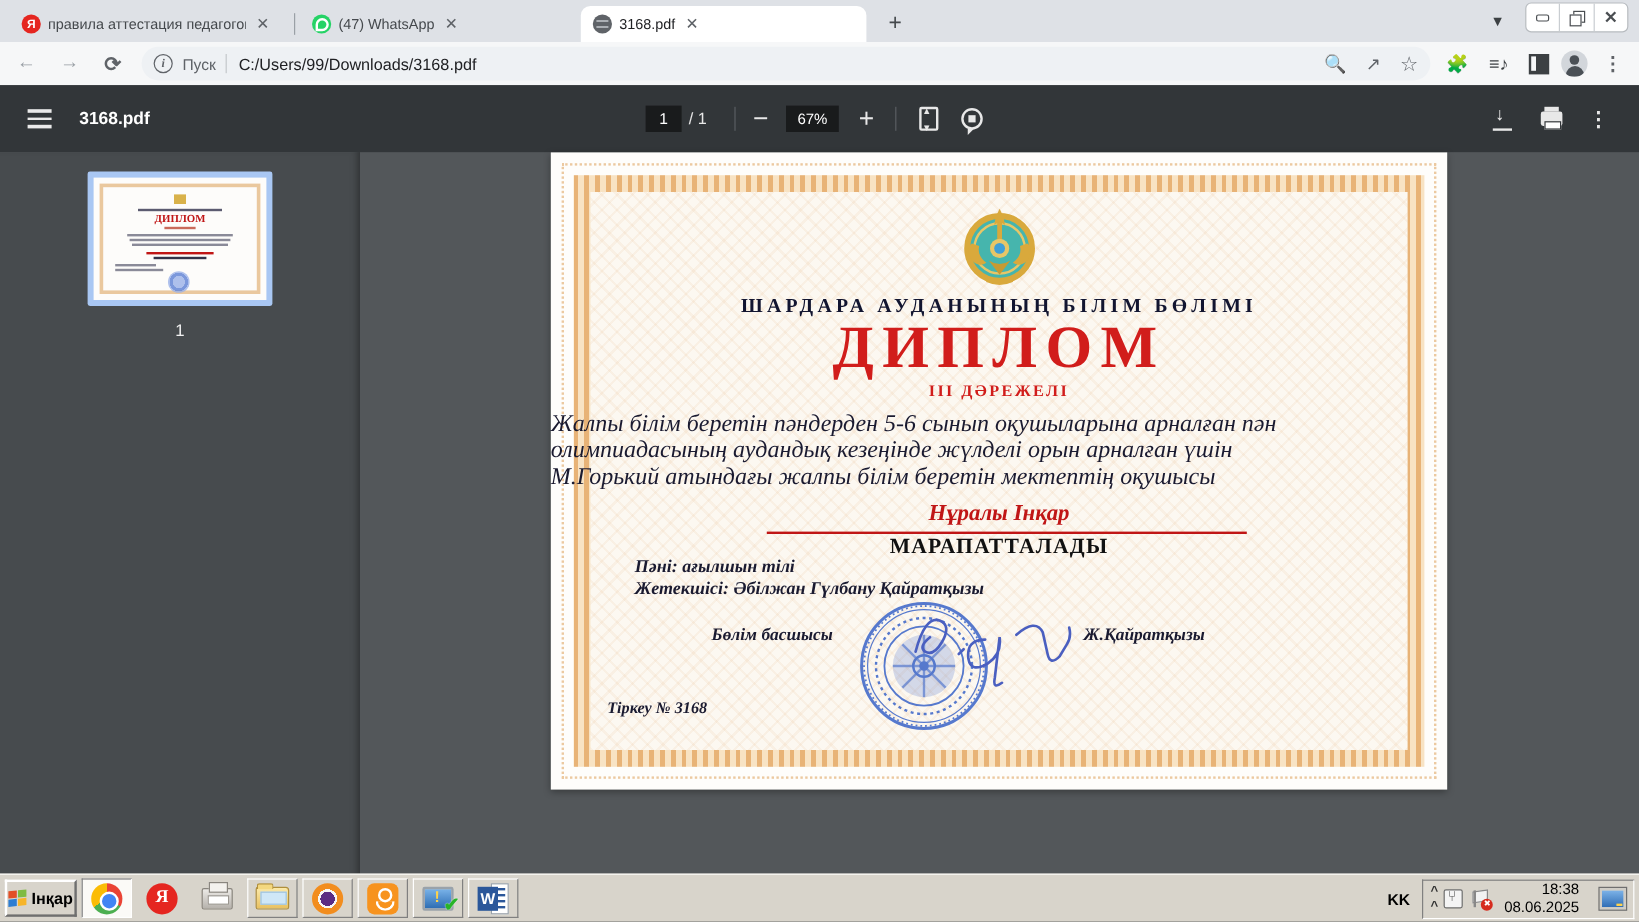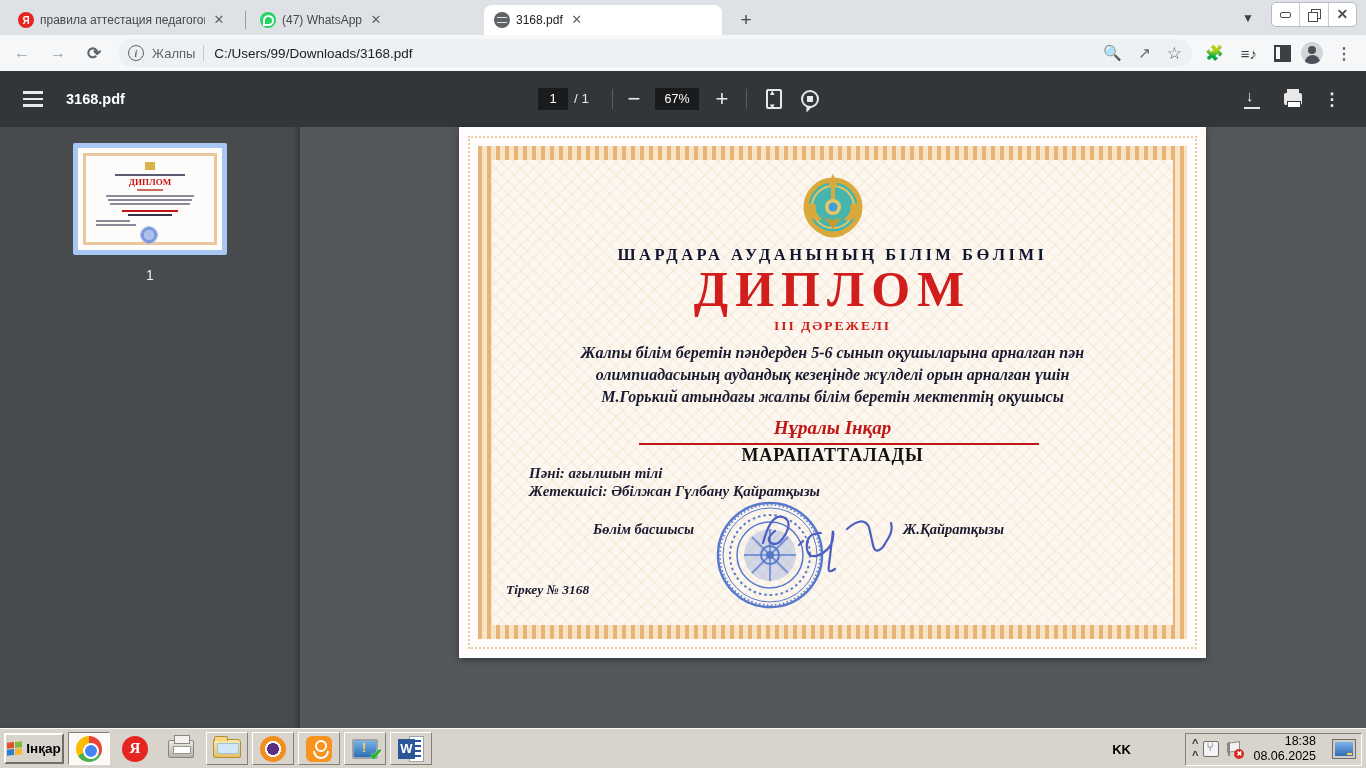--- a/index.html
+++ b/index.html
@@ -88,21 +88,21 @@
       repeating-linear-gradient(90deg,#e8b377 0 4px,#f8e3c4 4px 9px); }
   .inner-area { position:absolute; inset:33px; background:#fcf8f1;
       background-image:
         repeating-linear-gradient(45deg, rgba(226,169,111,.10) 0 2px, transparent 2px 9px),
         repeating-linear-gradient(-45deg, rgba(226,169,111,.10) 0 2px, transparent 2px 9px); }
   .cert { position:absolute; inset:0; font-family:"Liberation Serif",serif; color:#1a1a30;padding-left:20px; }
   .emblem { position:absolute; left:50%; top:46px; transform:translateX(-50%); }
   .cert-org { position:absolute; left:0; top:118px; width:100%; text-align:center; font-weight:bold; font-size:16.5px; letter-spacing:3.5px; color:#121530; }
   .cert-title { position:absolute; left:0; top:133px; width:100%; text-align:center; font-weight:bold; font-size:50px; letter-spacing:7px; color:#d11d1b; }
   .cert-degree { position:absolute; left:0; top:191px; width:100%; text-align:center; font-weight:bold; font-size:13.5px; letter-spacing:2px; color:#d11d1b; }
-  .cert-body { position:absolute; left:0; top:215px; width:100%; text-align:center; font-weight:bold; font-style:italic; font-size:16px; line-height:22px; }
+  .cert-body { position:absolute; left:0; top:215px; width:100%; font-weight:normal; font-style:italic; font-size:20px; line-height:22px; }
   .cert-name { position:absolute; left:0; top:290px; width:100%; text-align:center; font-weight:bold; font-style:italic; font-size:19px; color:#c01616; }
   .name-line { position:absolute; left:180px; top:316px; width:400px; height:2px; background:#c01616; }
   .cert-award { position:absolute; left:0; top:318px; width:100%; text-align:center; font-weight:bold; font-size:18px; letter-spacing:1px; color:#111; }
   .cert-subject { position:absolute; left:70px; top:338px; font-weight:bold; font-style:italic; font-size:15px; }
   .cert-supervisor { position:absolute; left:70px; top:356px; font-weight:bold; font-style:italic; font-size:15px; }
   .cert-head-label { position:absolute; left:134px; top:394px; font-weight:bold; font-style:italic; font-size:14.5px; }
   .cert-head-name { position:absolute; left:444px; top:394px; font-weight:bold; font-style:italic; font-size:14.5px; }
   .cert-reg { position:absolute; left:47px; top:455px; font-weight:bold; font-style:italic; font-size:13.5px; }
   .cert-place { position:absolute; left:300px; top:461px; width:265px; text-align:center; font-weight:bold; font-style:italic; font-size:14.5px; }
   .stamp { position:absolute; left:255px; top:372px; opacity:.85; }
@@ -129,21 +129,21 @@
   .ok-ic { width:26px; height:26px; border-radius:6px; background:#f7931e; position:relative; }
   .ok-ic::before { content:""; position:absolute; left:9px; top:4px; width:8px; height:8px; border:2px solid #fff; border-radius:50%; }
   .ok-ic::after { content:""; position:absolute; left:7px; top:15px; width:12px; height:6px; border:2px solid #fff; border-top:none; border-radius:0 0 8px 8px; }
   .sec-ic { width:26px; height:20px; background:linear-gradient(#79b2e8,#2d6db3); border:2px solid #9aa2aa; border-radius:2px; position:relative; }
   .sec-ic::before { content:"!"; position:absolute; left:8px; top:-1px; color:#ffd24a; font-weight:bold; font-size:13px; }
   .sec-ic::after { content:"\2714"; position:absolute; right:-7px; bottom:-7px; color:#28b428; font-size:16px; font-weight:bold; text-shadow:0 0 1px #fff; }
   .word-ic { width:26px; height:26px; position:relative; }
   .word-ic .w-doc { position:absolute; right:0; top:0; width:15px; height:26px; background:#fff; border:1px solid #9aa2aa; }
   .word-ic .w-doc i { display:block; height:2px; background:#2b579a; margin:3px 2px 0 2px; }
   .word-ic .w-sq { position:absolute; left:0; top:3px; width:17px; height:20px; background:#2b579a; color:#fff; font-weight:bold; font-size:13px; text-align:center; line-height:20px; }
-  .tray { position:absolute; right:4px; top:3px; height:34px; display:flex; align-items:center;gap:44px; }
+  .tray { position:absolute; right:4px; top:3px; height:34px; display:flex; align-items:center; }
   .lang-ind { font-size:13px; font-weight:bold; color:#000; padding:0 10px; }
   .tray-panel { border:1px solid; border-color:#808080 #fff #fff #808080; height:33px; display:flex; align-items:center; padding:0 6px; gap:7px; }
   .tray-chev { font-size:11px; font-weight:bold; color:#333; letter-spacing:-2px; }
   .plug-ic { width:16px; height:16px; border:1.5px solid #6e6e6e; background:#f4f4f4; border-radius:2px; position:relative; }
   .plug-ic::after { content:"\2442"; position:absolute; left:2px; top:-2px; font-size:12px; color:#555; }
   .flag-ic { width:16px; height:16px; position:relative; }
   .flag-ic::before { content:""; position:absolute; left:1px; top:1px; width:11px; height:8px; background:#f2f2f2; border:1px solid #888; transform:skewY(-8deg); }
   .flag-ic i { position:absolute; left:1.5px; top:1px; width:2px; height:14px; background:#888; }
   .flag-ic::after { content:"\2716"; position:absolute; right:-2px; bottom:-2px; width:10px; height:10px; background:#d62c1e; color:#fff; border-radius:50%; font-size:7px; line-height:10px; text-align:center; }
   .clock { text-align:right; font-size:12.5px; color:#000; line-height:15px; padding:0 4px; }
@@ -184,21 +184,21 @@
       </div>
   </div>
 </div>
 
 <div class="navbar">
   <div class="nav-icon dim" style="left:10px;">←</div>
   <div class="nav-icon dim" style="left:46px;">→</div>
   <div class="nav-icon" style="left:82px; font-weight:bold; font-size:17px;">⟳</div>
   <div class="omnibox">
     <span class="omni-info">i</span>
-    <span class="omni-scheme">Жалпы</span>
+    <span class="omni-scheme">Пуск</span>
     <span class="omni-div"></span>
     <span class="omni-url">C:/Users/99/Downloads/3168.pdf</span>
     <span class="omni-end-icon">🔍</span>
     <span class="omni-end-icon">↗</span>
     <span class="omni-end-icon icon-star">☆</span>
   </div>
   <div class="nav-icon" style="left:1203px; font-size:15px; color:#3c4043;">🧩</div>
   <div class="nav-icon" style="left:1237px; font-size:15px; color:#3c4043;">≡♪</div>
   <div class="nav-icon" style="left:1270px;">
       <span class="ext-square"></span>

